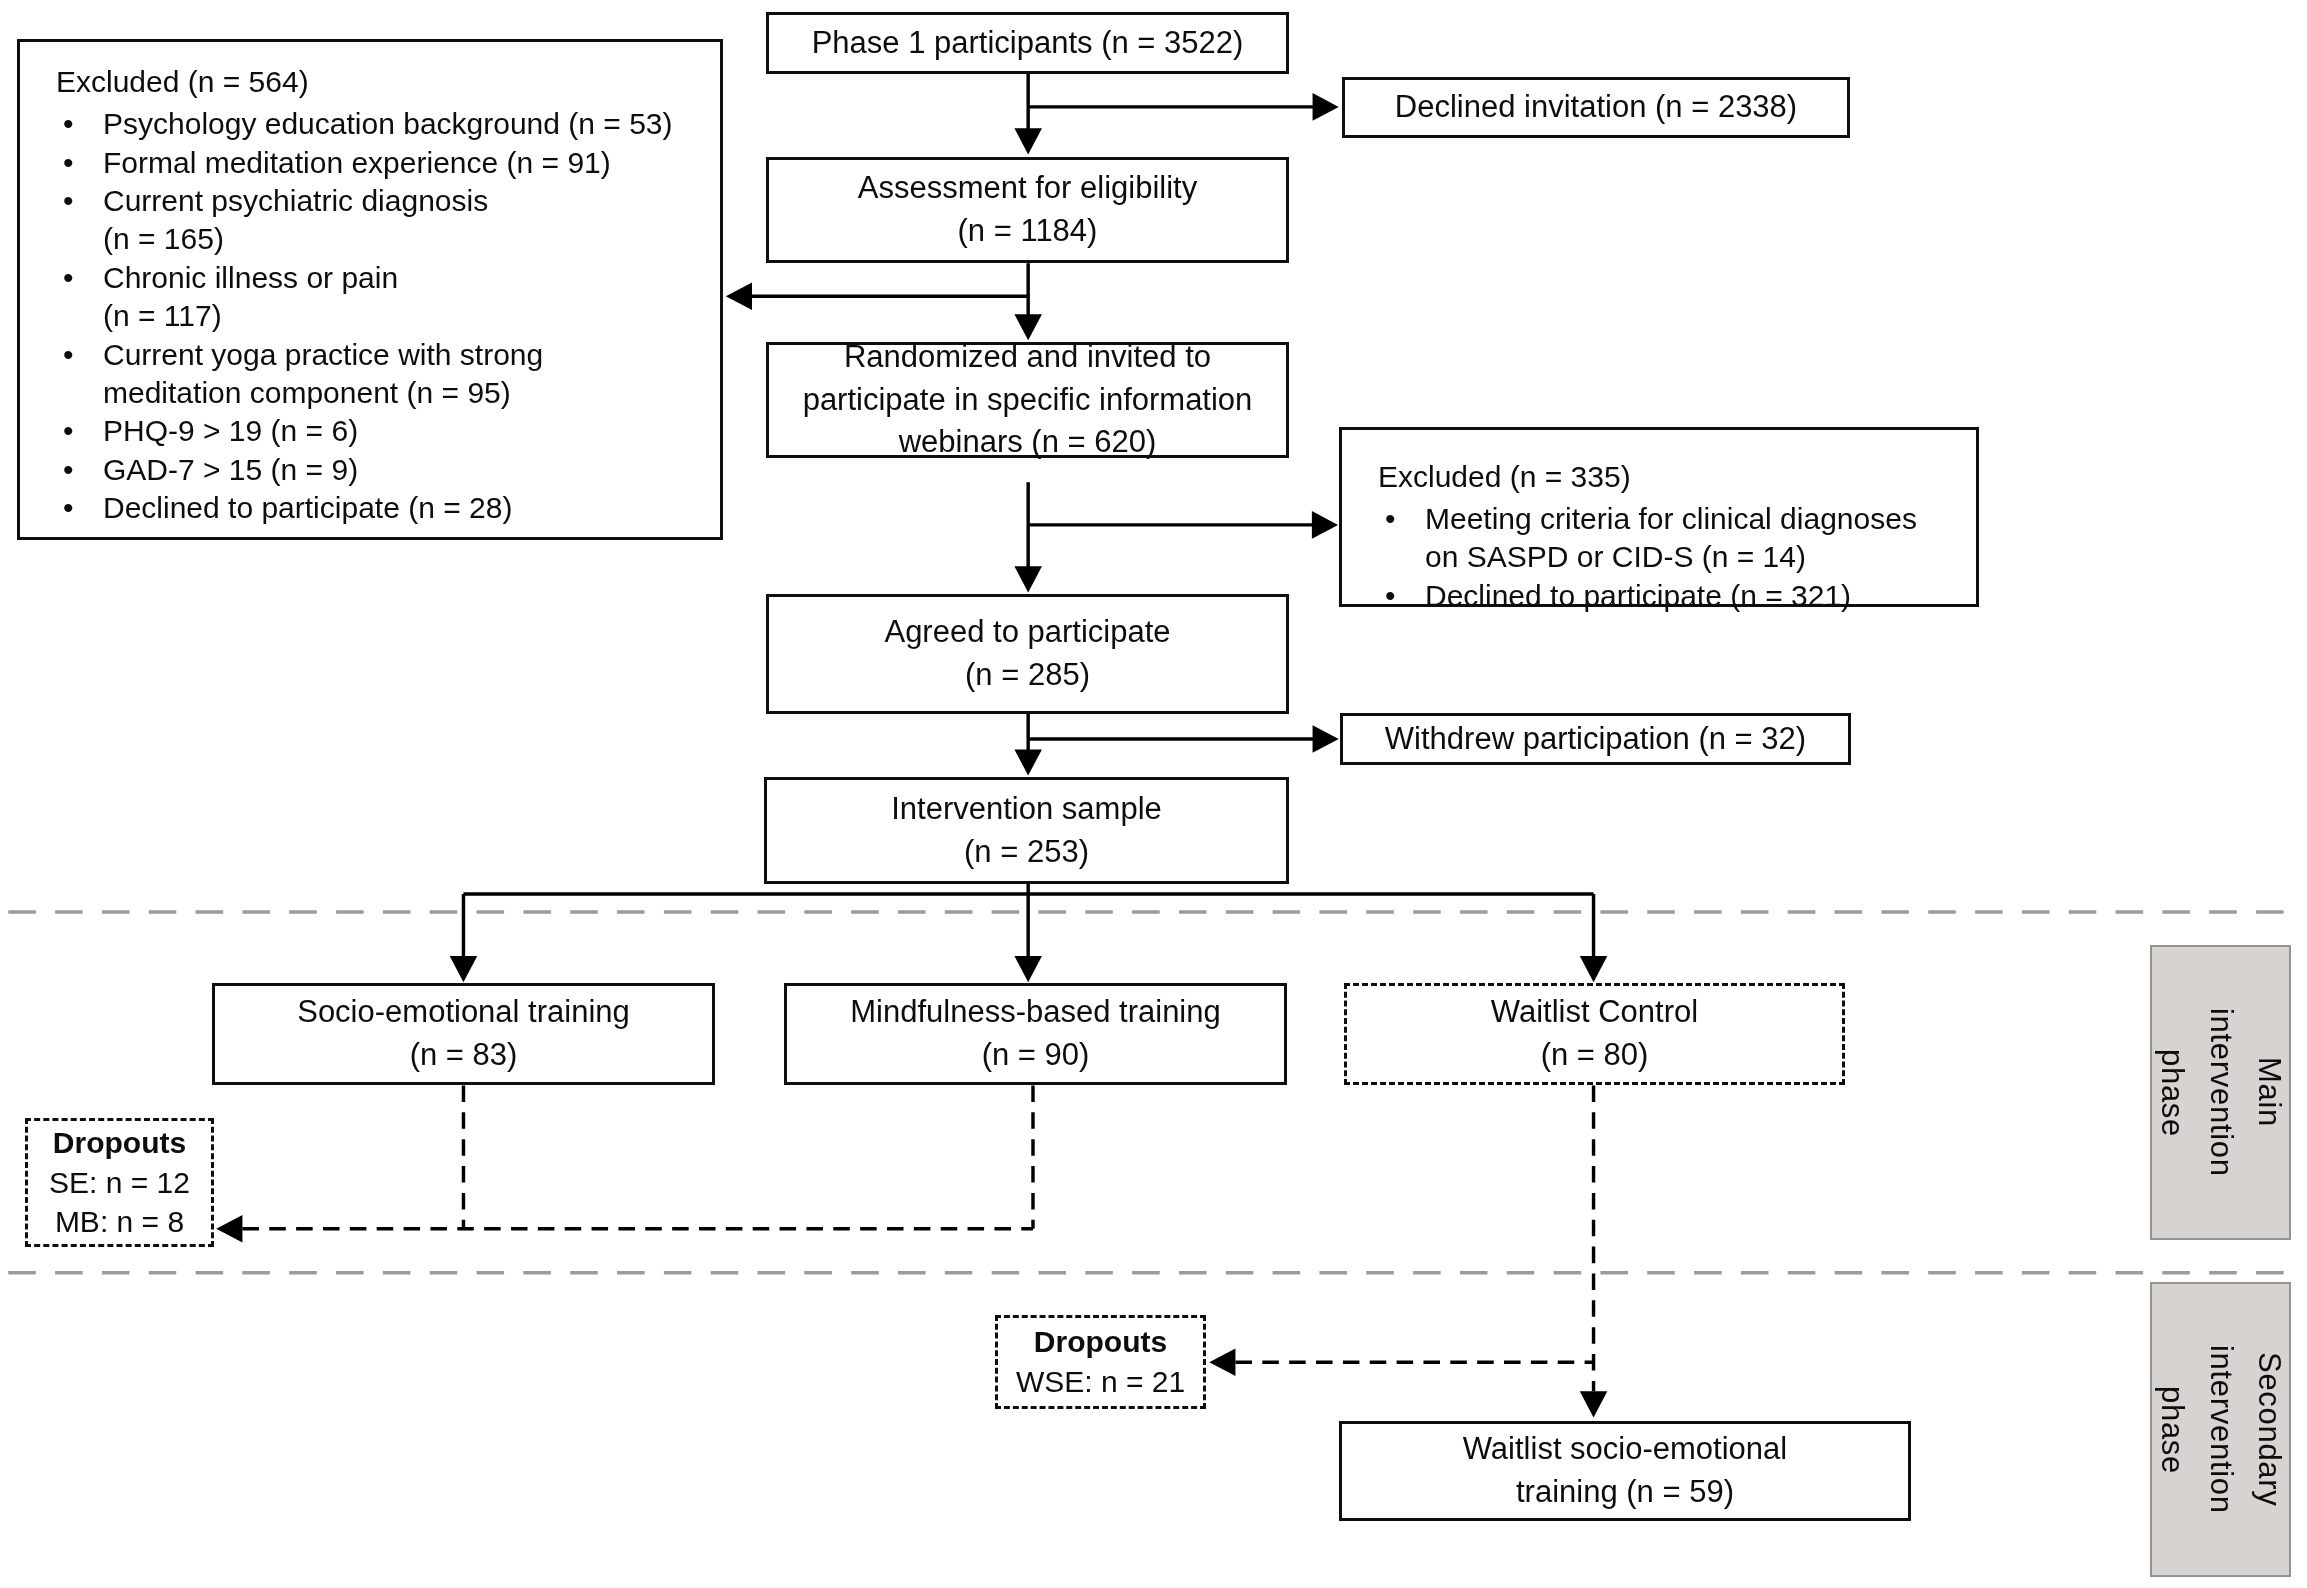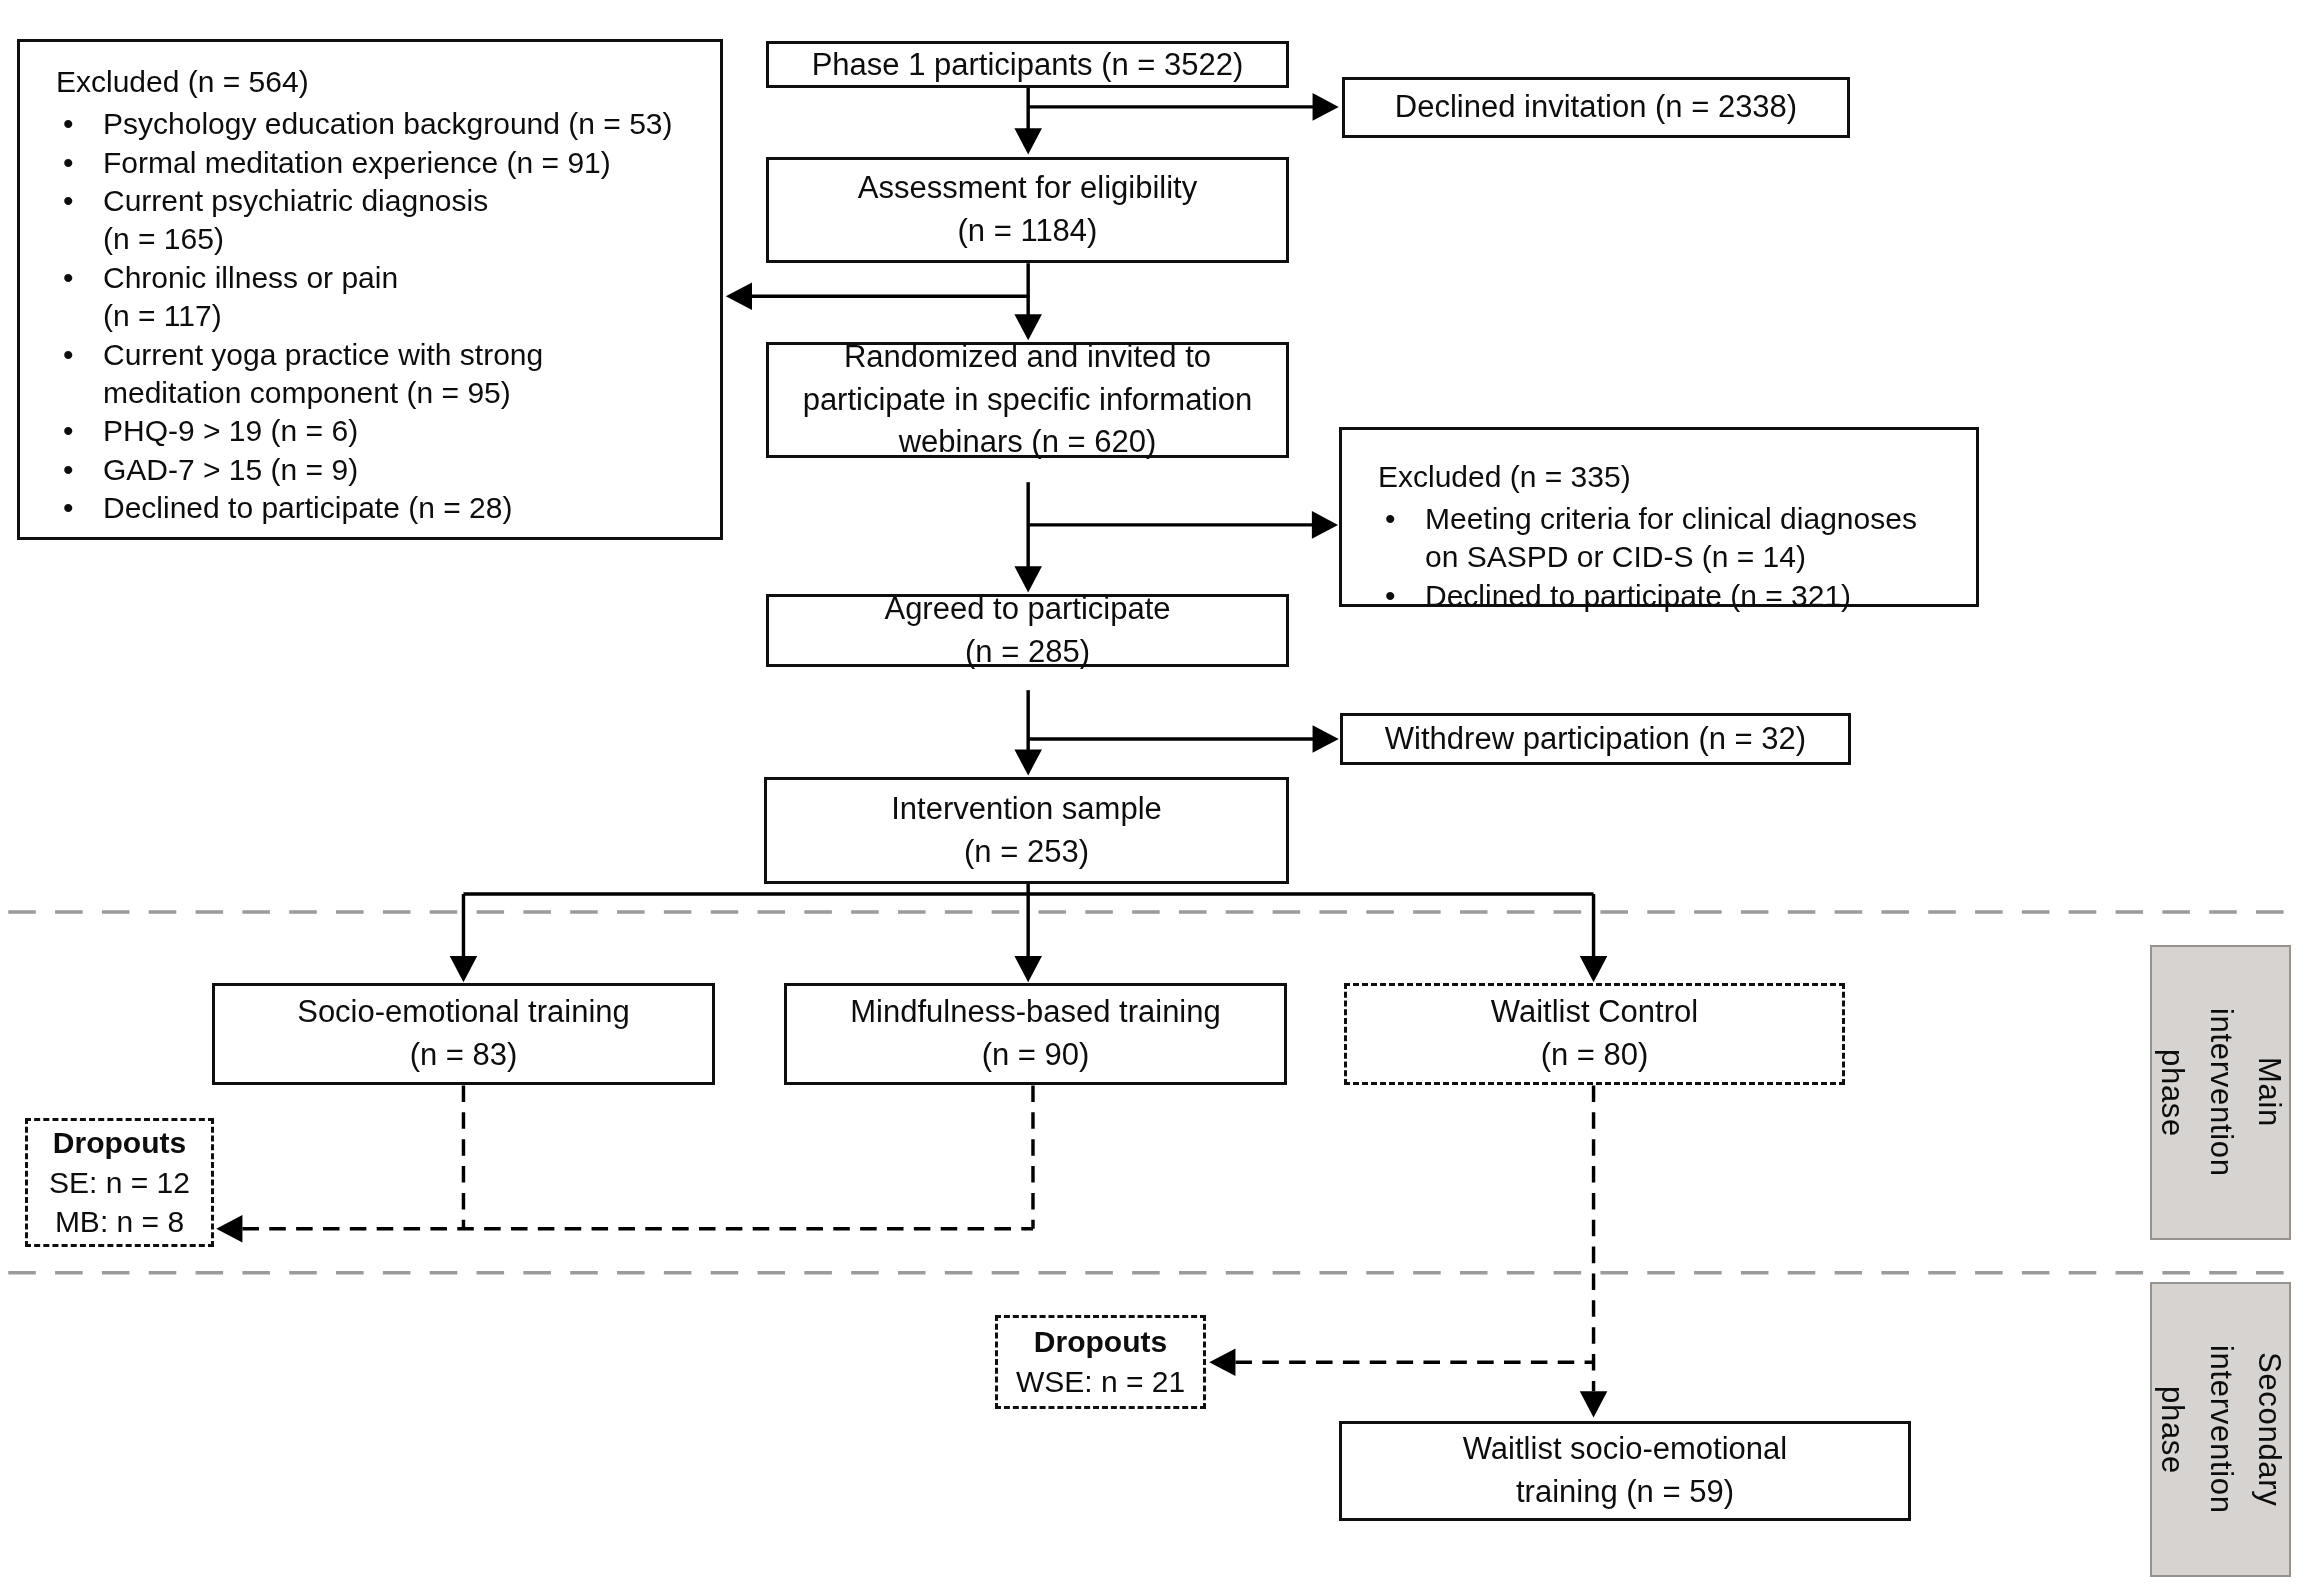--- a/index.html
+++ b/index.html
@@ -174,21 +174,21 @@
     <g stroke="#000" stroke-width="5" fill="#000">
       <line x1="2314" y1="1576" x2="2314" y2="2020" stroke-dasharray="24 15"></line>
       <polygon points="2314,2058 2294,2020 2334,2020" stroke="none"></polygon>
     </g>
     <g stroke="#000" stroke-width="5" fill="#000">
       <line x1="1794" y1="1978" x2="2314" y2="1978" stroke-dasharray="24 15"></line>
       <polygon points="1756,1978 1794,1958 1794,1998" stroke="none"></polygon>
     </g>
   </svg>
 
-  <div class="node" style="left:766px; top:12.4px; width:523px; height:47px;margin-top:29px;">
+  <div class="node" style="left:766px; top:12.4px; width:523px; height:62px;">
     <div class="lbl">Phase 1 participants (n = 3522)</div>
   </div>
 
   <div class="node" style="left:1342px; top:77px; width:508px; height:61px;">
     <div class="lbl">Declined invitation (n = 2338)</div>
   </div>
 
   <div class="node" style="left:766px; top:157px; width:523px; height:106px;">
     <div class="lbl">Assessment for eligibility
 (n = 1184)</div>
@@ -219,21 +219,21 @@
 
   <div class="listbox" style="left:1339px; top:427px; width:640px; height:180px; padding-top:27.5px;">
     <div class="lb-title">Excluded (n = 335)</div>
     <ul>
       <li>Meeting criteria for clinical diagnoses
 on SASPD or CID-S (n = 14)</li>
       <li>Declined to participate (n = 321)</li>
     </ul>
   </div>
 
-  <div class="node" style="left:766px; top:594px; width:523px; height:73px;">
+  <div class="node" style="left:766px; top:594px; width:523px; height:120px;">
     <div class="lbl">Agreed to participate
 (n = 285)</div>
   </div>
 
   <div class="node" style="left:1340px; top:713px; width:511px; height:52px;">
     <div class="lbl">Withdrew participation (n = 32)</div>
   </div>
 
   <div class="node" style="left:764px; top:777px; width:525px; height:107px;">
     <div class="lbl">Intervention sample

